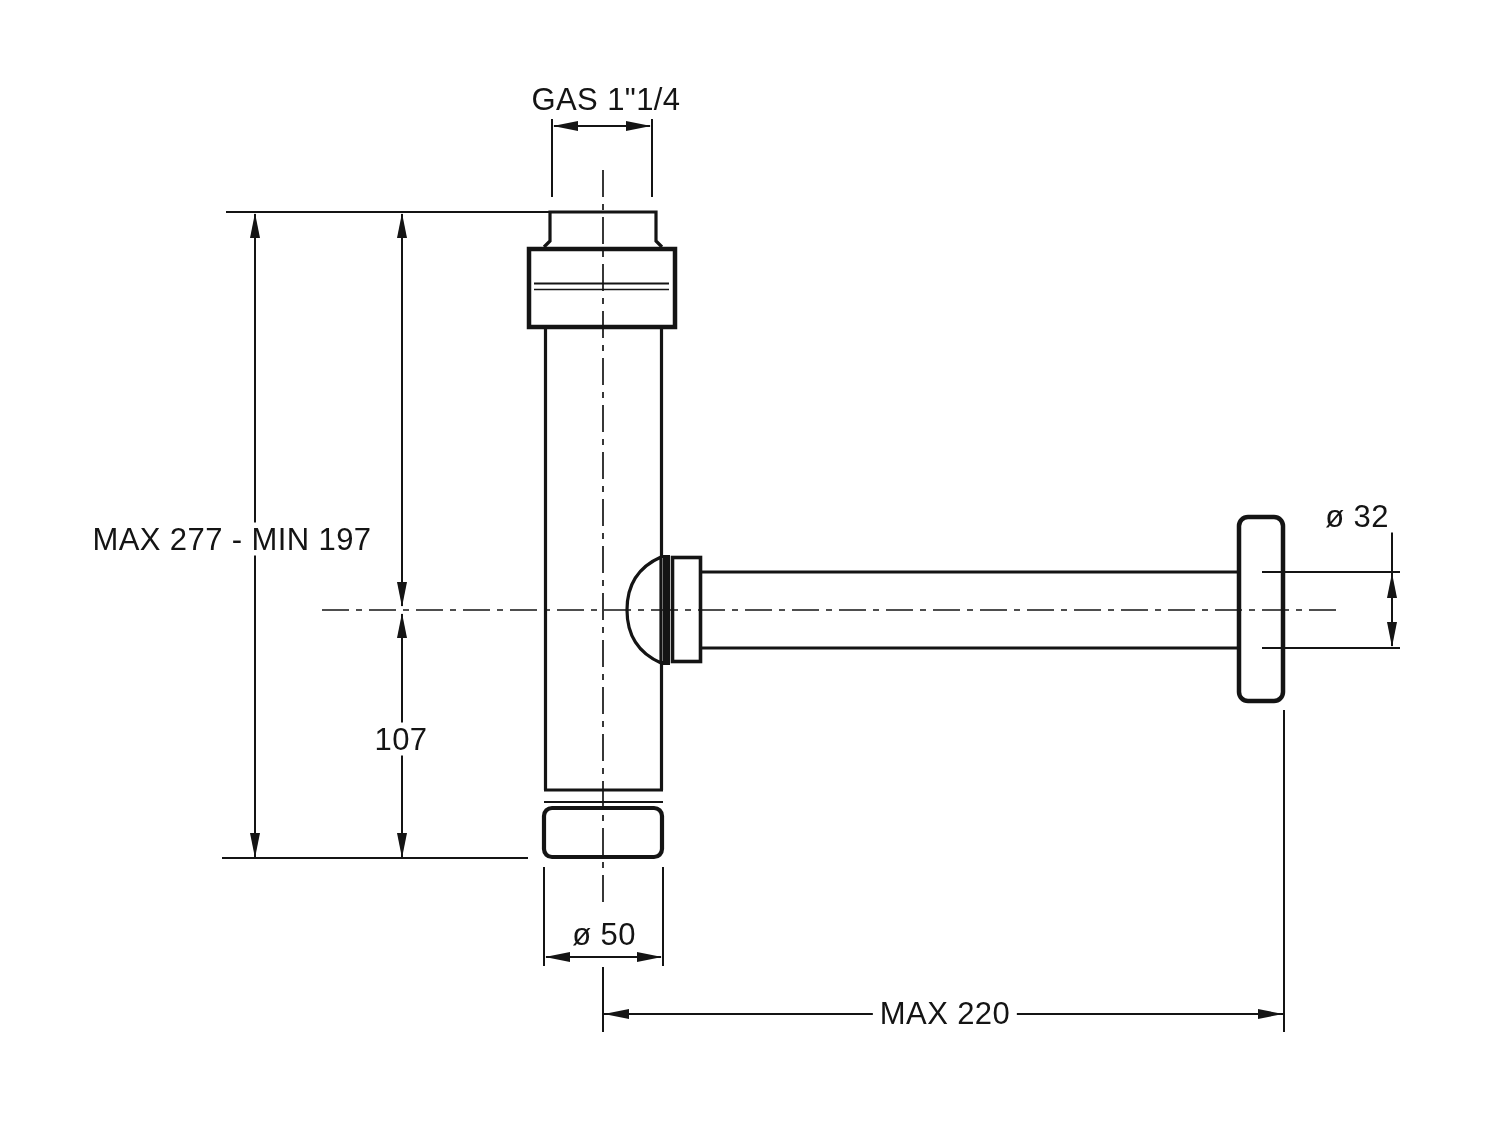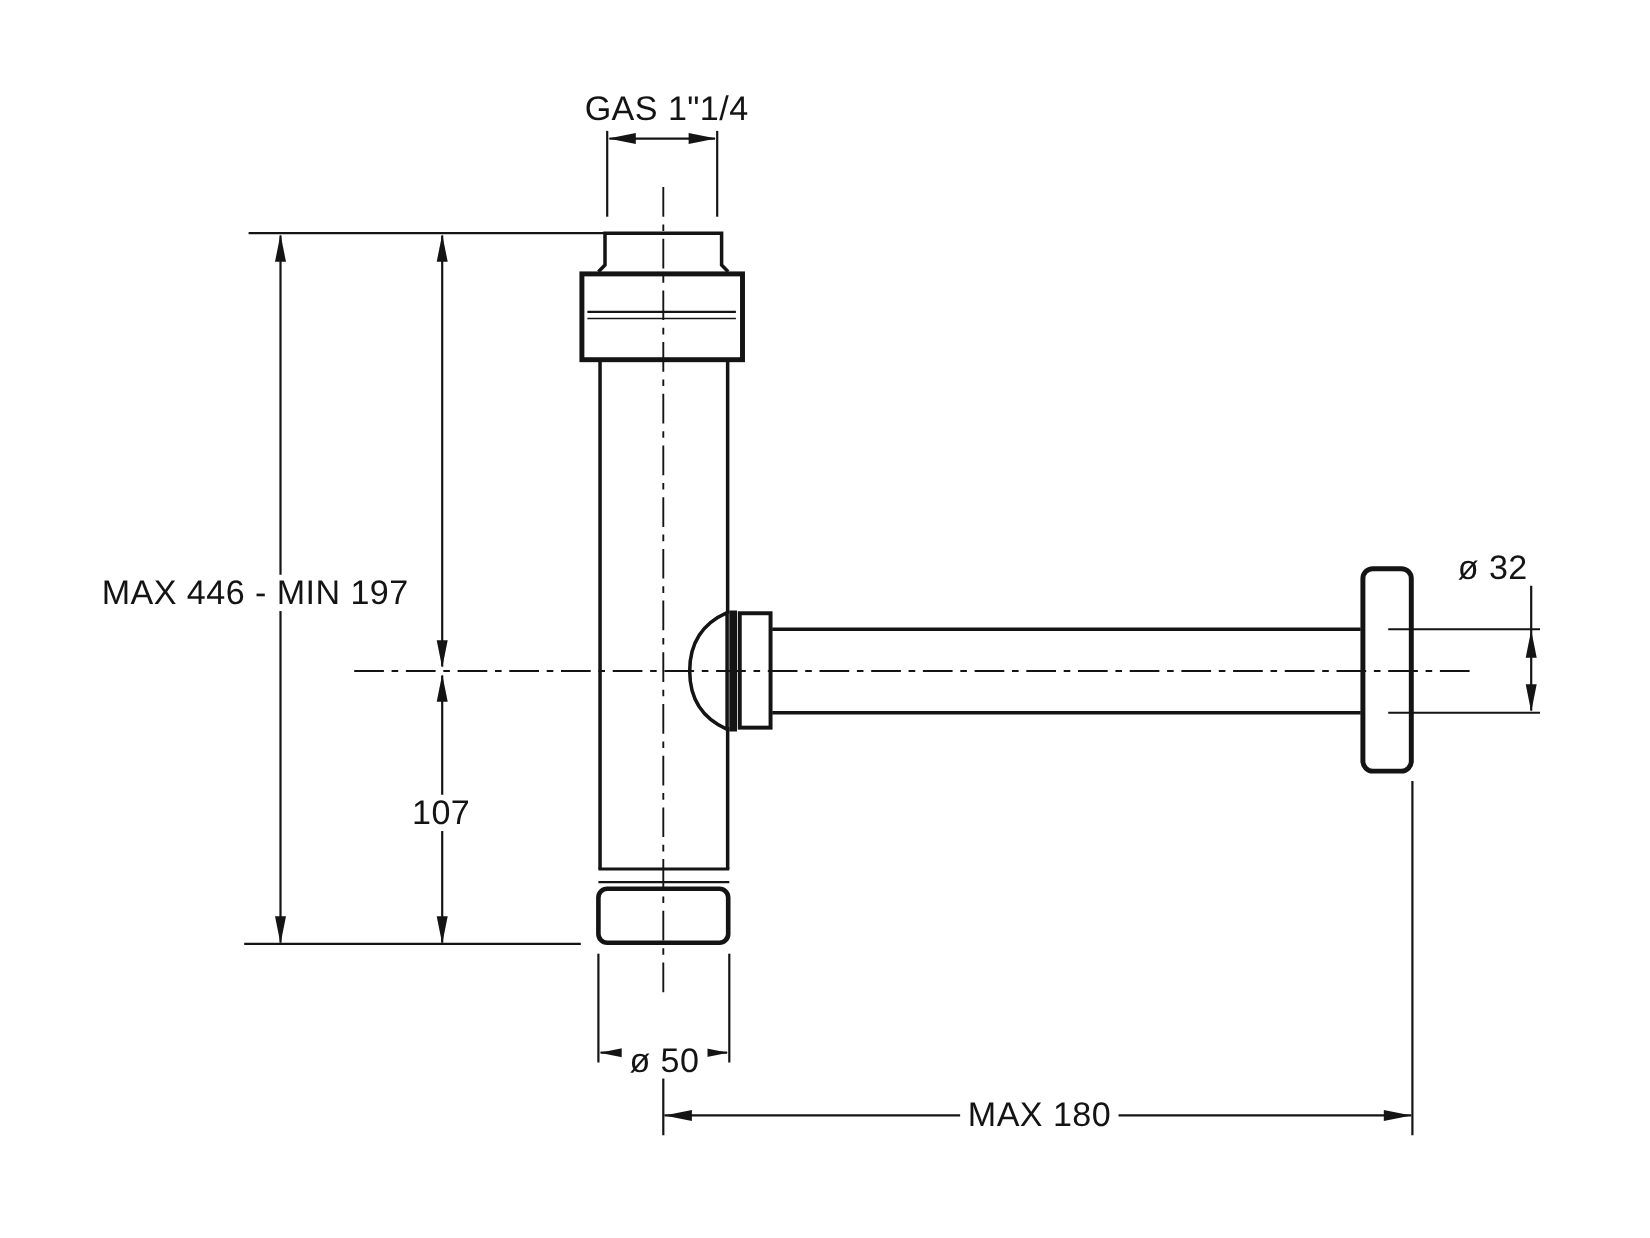--- a/index.html
+++ b/index.html
@@ -128,23 +128,23 @@
 
     <g stroke="currentColor" stroke-width="1.7" stroke-dasharray="27 7 6 7">
       <line x1="603" y1="170" x2="603" y2="902"></line>
       <line x1="322" y1="610" x2="1340" y2="610"></line>
     </g>
   </svg>
 
   <div class="label" style="left:606px;top:99px">GAS 1"1/4</div>
 
 
-  <div class="label" style="left:232px;top:539px">MAX 446 - MIN 197</div>
+  <div class="label" style="left:232px;top:539px">MAX 277 - MIN 197</div>
 
   <div class="label" style="left:401px;top:739px">107</div>
 
   <div class="label" style="left:1357px;top:516px">ø 32</div>
 
-  <div class="label" style="left:604px;top:964px">ø 50</div>
+  <div class="label" style="left:604px;top:934px">ø 50</div>
 
-  <div class="label" style="left:945px;top:1013px">MAX 180</div>
+  <div class="label" style="left:945px;top:1013px">MAX 220</div>
 
 </div>
 
 </body></html>

